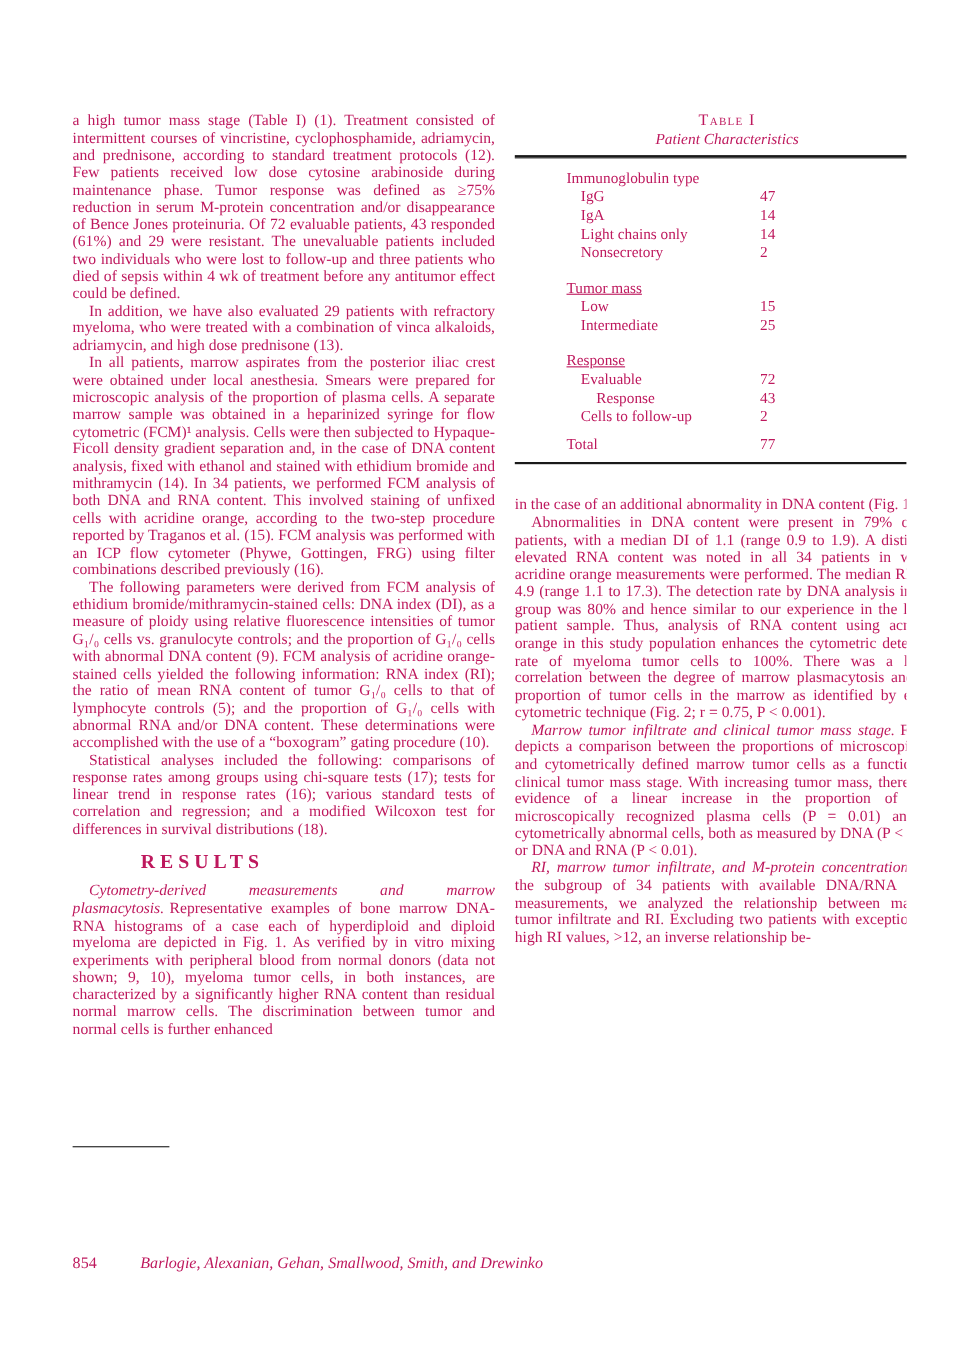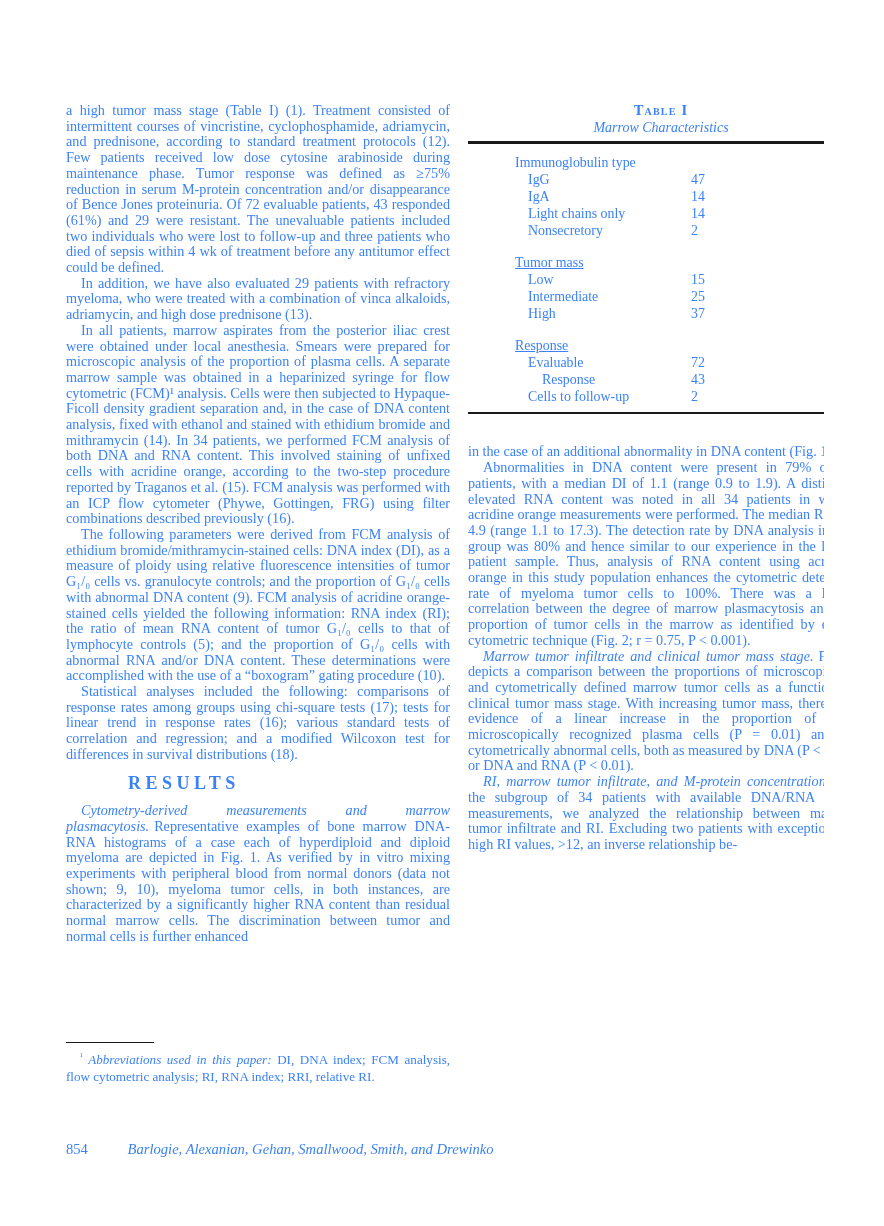--- a/index.html
+++ b/index.html
@@ -1,20 +1,20 @@
 <!DOCTYPE html>
 <html lang="en"><head>
 <meta charset="utf-8">
 <style>
   html,body{margin:0;padding:0;background:#ffffff;}
   .page{
     position:relative;
     width:824px;height:1226px;
     background:#ffffff;
-    color:#3b82f6;
+    color:#be185d;
     font-family:"Liberation Serif","DejaVu Serif",serif;
     overflow:hidden;
   }
   
   .col{position:absolute;top:103px;width:385px;font-size:14.2px;line-height:15.7px;text-align:justify;}
   .col-left{left:66px;width:384px;}
   .col-right{left:468px;width:386px;}
   .para{margin:0;text-indent:15px;}
   .para.noindent{text-indent:0;}
   .plead{font-style:italic;}
@@ -24,21 +24,21 @@
   .results-heading{
     margin:13px 0 12px 0;
     padding-left:62px;
     font-size:18px;
     letter-spacing:4.5px;
     text-indent:0;
     text-align:left;
   }
   
   .tbl{width:100%;}
-  .tbl-title{text-align:center;font-variant:small-caps;letter-spacing:1.2px;font-size:14.6px;margin:0;font-weight:bold;}
+  .tbl-title{text-align:center;font-variant:small-caps;letter-spacing:1.2px;font-size:14.6px;margin:0;}
   .tbl-sub{text-align:center;font-style:italic;font-size:14px;margin:1px 0 6px 0;}
   .rule{border:0;border-top:2.2px solid #1a1a1a;margin:0;}
   .rule-mid{border-top:1.6px solid #1a1a1a;}
   .thead{display:flex;font-size:10.8px;padding:8px 0 6px 0;text-align:center;}
   .thead .thc-param{flex:1;}
   .thead .thc-val{width:180px;}
   .tbody{padding-top:10px;padding-bottom:7px;}
   .trow{display:flex;height:17px;font-size:13.9px;line-height:17px;}
   .trow .tlabel{flex:1;padding-left:47px;white-space:nowrap;}
   .trow.ind1 .tlabel{padding-left:60px;}
@@ -72,21 +72,21 @@
 
     <h2 class="results-heading">RESULTS</h2>
 
     <p class="para"><span class="plead">Cytometry-derived measurements and marrow plasmacytosis.</span><span>Representative examples of bone marrow DNA-RNA histograms of a case each of hyperdiploid and diploid myeloma are depicted in Fig. 1. As verified by in vitro mixing experiments with peripheral blood from normal donors (data not shown; 9, 10), myeloma tumor cells, in both instances, are characterized by a significantly higher RNA content than residual normal marrow cells. The discrimination between tumor and normal cells is further enhanced</span></p>
   </div>
 
   <div class="col col-right">
 
     <div class="tbl">
       <p class="tbl-title">Table I</p>
-      <p class="tbl-sub">Marrow Characteristics</p>
+      <p class="tbl-sub">Patient Characteristics</p>
       <hr class="rule">
       <hr class="rule rule-mid">
       <div class="tbody">
         <div class="trow ind0">
             <span class="tlabel">Immunoglobulin type</span>
             <span class="tval"></span>
           </div>
         <div class="trow ind1">
             <span class="tlabel">IgG</span>
             <span class="tval">47</span>
@@ -108,55 +108,54 @@
             <span class="tval"></span>
           </div>
         <div class="trow ind1">
             <span class="tlabel">Low</span>
             <span class="tval">15</span>
           </div>
         <div class="trow ind1">
             <span class="tlabel">Intermediate</span>
             <span class="tval">25</span>
           </div>
-        <div class="trow ind1">
-            <span class="tlabel">High</span>
-            <span class="tval">37</span>
-          </div>
         <div class="trow ind0 gap">
             <span class="tlabel">Response</span>
             <span class="tval"></span>
           </div>
         <div class="trow ind1">
             <span class="tlabel">Evaluable</span>
             <span class="tval">72</span>
           </div>
         <div class="trow ind2">
             <span class="tlabel">Response</span>
             <span class="tval">43</span>
           </div>
         <div class="trow ind1">
             <span class="tlabel">Cells to follow-up</span>
             <span class="tval">2</span>
           </div>
+        <div class="trow ind0 gap-sm">
+            <span class="tlabel">Total</span>
+            <span class="tval">77</span>
+          </div>
       </div>
       <hr class="rule">
     </div>
 
     <div class="right-text">
       <p class="para noindent"><span>in the case of an additional abnormality in DNA content (Fig. 1 B).</span></p>
       <p class="para"><span>Abnormalities in DNA content were present in 79% of 77 patients, with a median DI of 1.1 (range 0.9 to 1.9). A distinctly elevated RNA content was noted in all 34 patients in whom acridine orange measurements were performed. The median RI was 4.9 (range 1.1 to 17.3). The detection rate by DNA analysis in this group was 80% and hence similar to our experience in the larger patient sample. Thus, analysis of RNA content using acridine orange in this study population enhances the cytometric detection rate of myeloma tumor cells to 100%. There was a linear correlation between the degree of marrow plasmacytosis and the proportion of tumor cells in the marrow as identified by either cytometric technique (Fig. 2; r = 0.75, P &lt; 0.001).</span></p>
       <p class="para"><span class="plead">Marrow tumor infiltrate and clinical tumor mass stage.</span><span>Fig. 3 depicts a comparison between the proportions of microscopically and cytometrically defined marrow tumor cells as a function of clinical tumor mass stage. With increasing tumor mass, there was evidence of a linear increase in the proportion of both microscopically recognized plasma cells (P = 0.01) and of cytometrically abnormal cells, both as measured by DNA (P &lt; 0.01) or DNA and RNA (P &lt; 0.01).</span></p>
       <p class="para"><span class="plead">RI, marrow tumor infiltrate, and M-protein concentration.</span><span>For the subgroup of 34 patients with available DNA/RNA FCM measurements, we analyzed the relationship between marrow tumor infiltrate and RI. Excluding two patients with exceptionally high RI values, &gt;12, an inverse relationship be-</span></p>
     </div>
   </div>
 
   <div class="footnote">
     <hr class="fn-divider">
-    <p class="fn-text-block"><sup class="fn-marker">¹</sup> <span class="fn-lead">Abbreviations used in this paper:</span> <span>DI, DNA index; FCM analysis, flow cytometric analysis; RI, RNA index; RRI, relative RI.</span></p>
   </div>
 
   <div class="footer">
     <span class="pageno">854</span>
     <span class="authors">Barlogie, Alexanian, Gehan, Smallwood, Smith, and Drewinko</span>
   </div>
 
 </div>
 
 </body></html>

